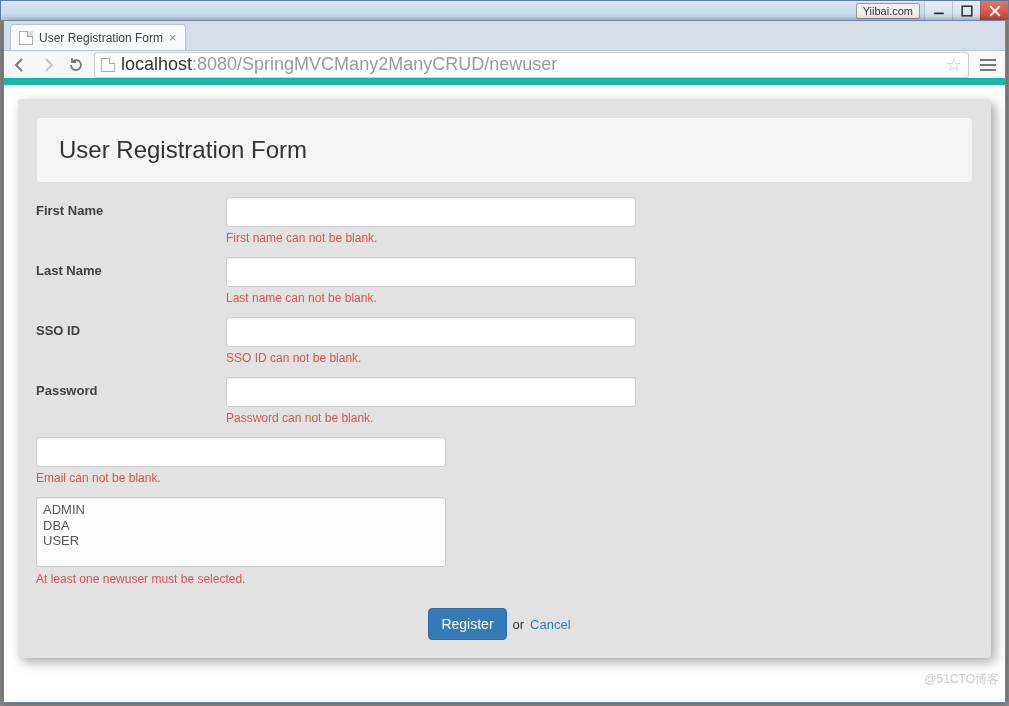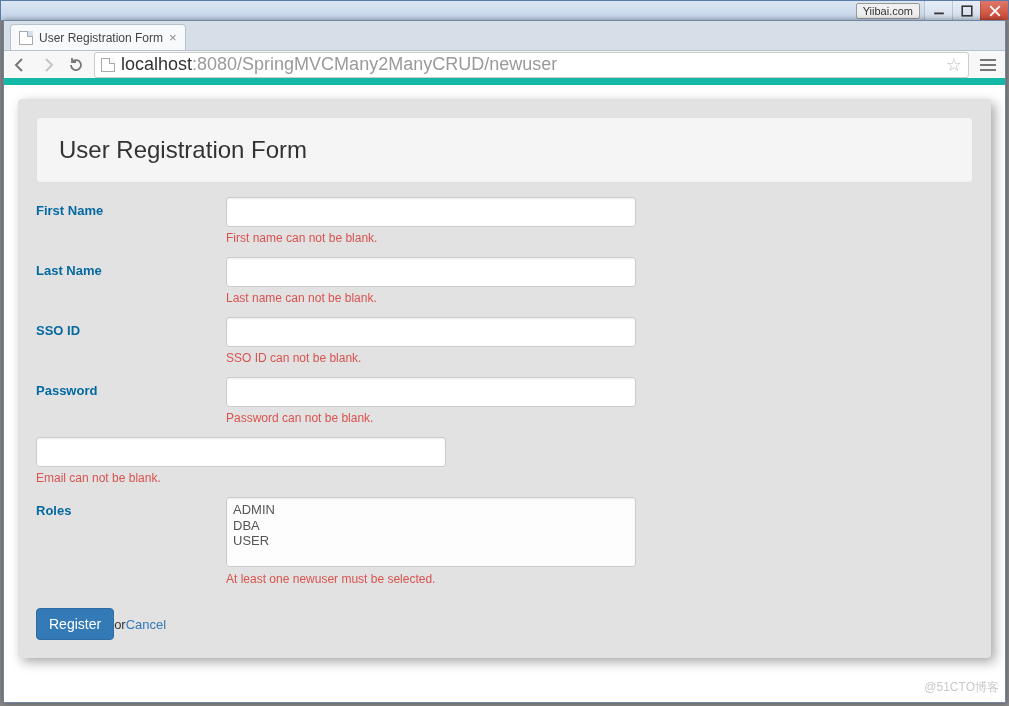--- a/index.html
+++ b/index.html
@@ -76,45 +76,45 @@
     margin:14px; padding:18px; background:#e2e2e2;
     border-radius:4px; box-shadow:4px 4px 12px rgba(0,0,0,.35);
   }
   .panel-head {
     background:#f5f5f5; border:1px solid #e0e0e0; border-radius:4px;
     padding:18px 22px; margin-bottom:14px;
   }
   .panel-head h1 { font-size:24px; font-weight:normal; color:#333; }
 
   .form-row { display:flex; margin:12px 0 0 0; align-items:flex-start; }
-  .form-row .lbl { width:190px; padding-top:6px; font-size:13px; font-weight:bold; color:#0369a1; }
+  .form-row .lbl { width:190px; padding-top:6px; font-size:13px; font-weight:bold; color:#404040; }
   .form-row .ctrl { flex:0 0 410px; }
   .form-row .ctrl input[type=text],
   .form-row .ctrl input[type=password] {
     width:100%; height:30px; border:1px solid #ccc; border-radius:3px;
     padding:4px 8px; font-size:13px; background:#fff;
     box-shadow: inset 0 1px 2px rgba(0,0,0,.08);
   }
   .form-row .ctrl select[multiple] {
     width:100%; height:70px; border:1px solid #ccc; border-radius:3px;
     padding:4px 6px; font-size:13px; background:#fdfdfd; color:#555;
     box-shadow: inset 0 1px 2px rgba(0,0,0,.08);
   }
   .err { color:#d9534f; font-size:12px; margin-top:4px; }
 
-  .actions { display:flex; justify-content:flex-start; align-items:center; margin-top:22px; padding-right:10px; }
+  .actions { display:flex; justify-content:center; align-items:center; gap:6px; margin-top:22px; padding-right:10px; }
   .btn-primary {
     background:#337ab7; color:#fff; border:1px solid #2e6da4; border-radius:4px;
     padding:7px 12px; font-size:14px; cursor:pointer;
   }
   .or-text { font-size:13px; color:#333; }
   .link { color:#337ab7; font-size:13px; cursor:pointer; }
 
   .watermark {
-    position:absolute; right:6px; bottom:6px; color:#c9c9c9; font-size:12px;margin-left:48px;
+    position:absolute; right:6px; bottom:14px; color:#c9c9c9; font-size:12px;margin-left:48px;
   }
 </style>
 </head>
 <body>
 
 <div class="os-titlebar">
   <span class="os-site-badge">Yiibai.com</span>
   <div class="os-btn">
     <svg viewBox="0 0 10 10">
         <line x1="1" y1="7" x2="9" y2="7" stroke="#333" stroke-width="1.5"></line>
@@ -214,21 +214,20 @@
       </div>
 
       <div class="form-row">
         <div class="ctrl">
           <input type="text" value="" style="">
           <div class="err">Email can not be blank.</div>
         </div>
       </div>
 
       <div class="form-row">
-        <div class="lbl">Roles</div>
         <div class="ctrl">
           <select multiple="" id="roles-select">
               <option>ADMIN</option>
               <option>DBA</option>
               <option>USER</option>
             </select>
           <div class="err">At least one newuser must be selected.</div>
         </div>
       </div>
 

